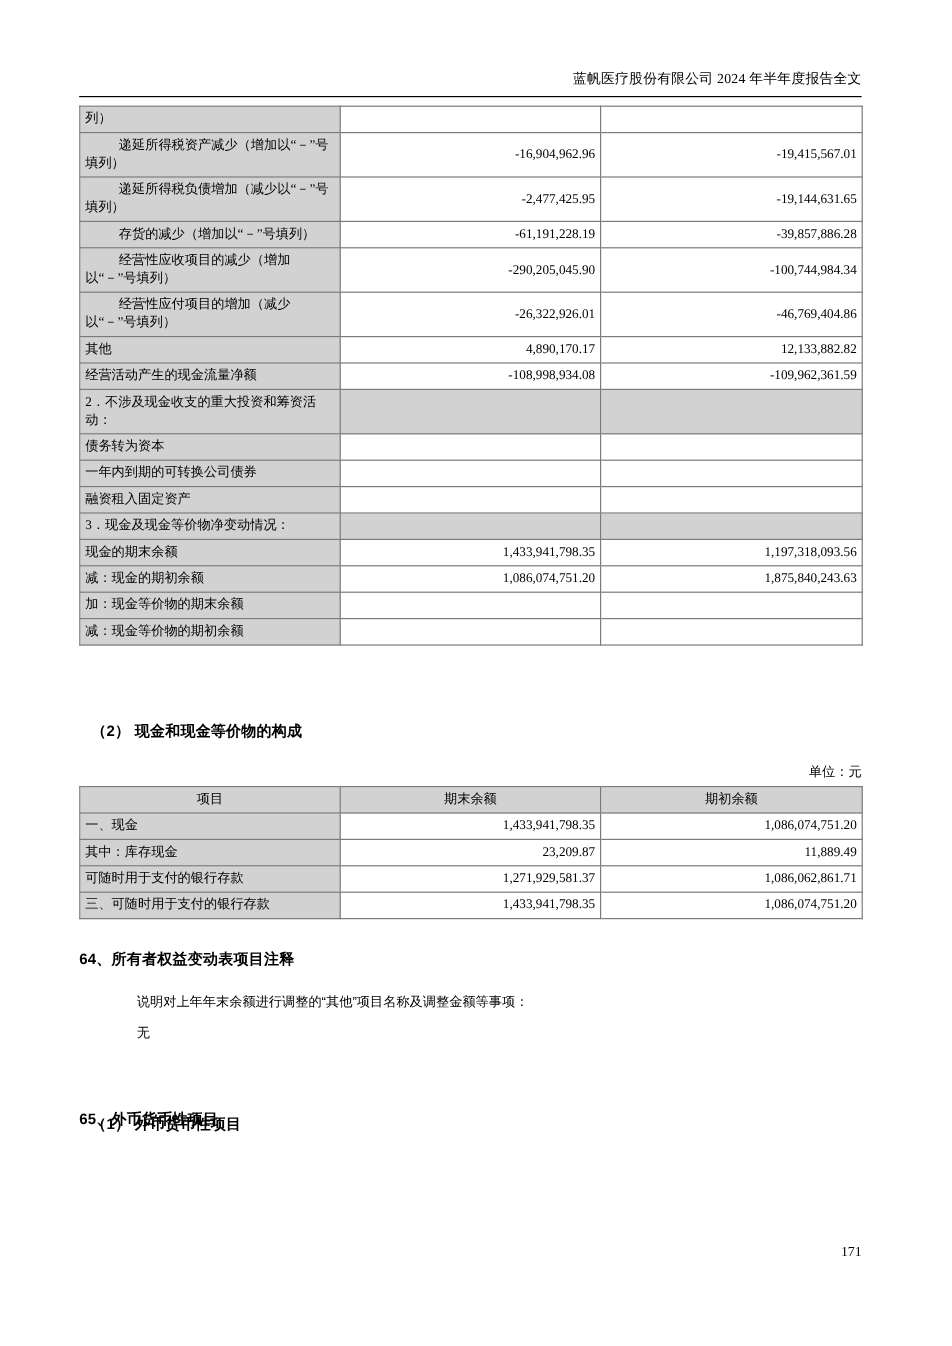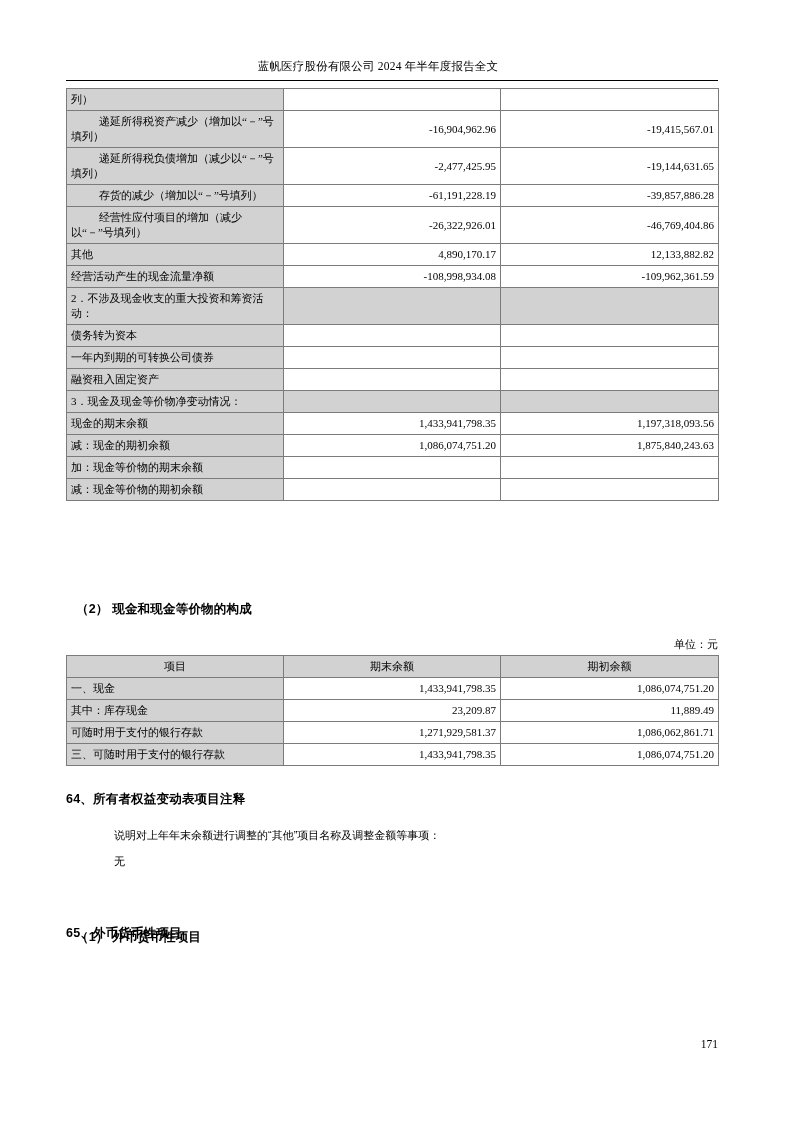--- a/index.html
+++ b/index.html
@@ -16,24 +16,24 @@
     width: 793px;
     height: 1122px;
     background: #ffffff;
     overflow: hidden;
     box-sizing: border-box;
   }
 
   
   .page-header {
     position: absolute;
-    left: 52px;
+    left: 66px;
     top: 58px;
     width: 652px;
-    text-align: center;
+    text-align: right;
     font-size: 11.5px;
     line-height: 16px;
     letter-spacing: 0.2px;
   }
   .header-rule {
     position: absolute;
     left: 66px;
     top: 80px;
     width: 652px;
     height: 1px;
@@ -153,20 +153,25 @@
           <td class="lbl shade i2 wrap2">递延所得税负债增加（减少以“－”号填列）</td>
           <td class="num plain">-2,477,425.95</td>
           <td class="num plain">-19,144,631.65</td>
         </tr>
         <tr>
           <td class="lbl shade i2 wrap2">存货的减少（增加以“－”号填列）</td>
           <td class="num plain">-61,191,228.19</td>
           <td class="num plain">-39,857,886.28</td>
         </tr>
         <tr>
+          <td class="lbl shade i2 wrap2">经营性应收项目的减少（增加以“－”号填列）</td>
+          <td class="num plain">-290,205,045.90</td>
+          <td class="num plain">-100,744,984.34</td>
+        </tr>
+        <tr>
           <td class="lbl shade i2 wrap2">经营性应付项目的增加（减少以“－”号填列）</td>
           <td class="num plain">-26,322,926.01</td>
           <td class="num plain">-46,769,404.86</td>
         </tr>
         <tr>
           <td class="lbl shade i3">其他</td>
           <td class="num plain">4,890,170.17</td>
           <td class="num plain">12,133,882.82</td>
         </tr>
         <tr>

